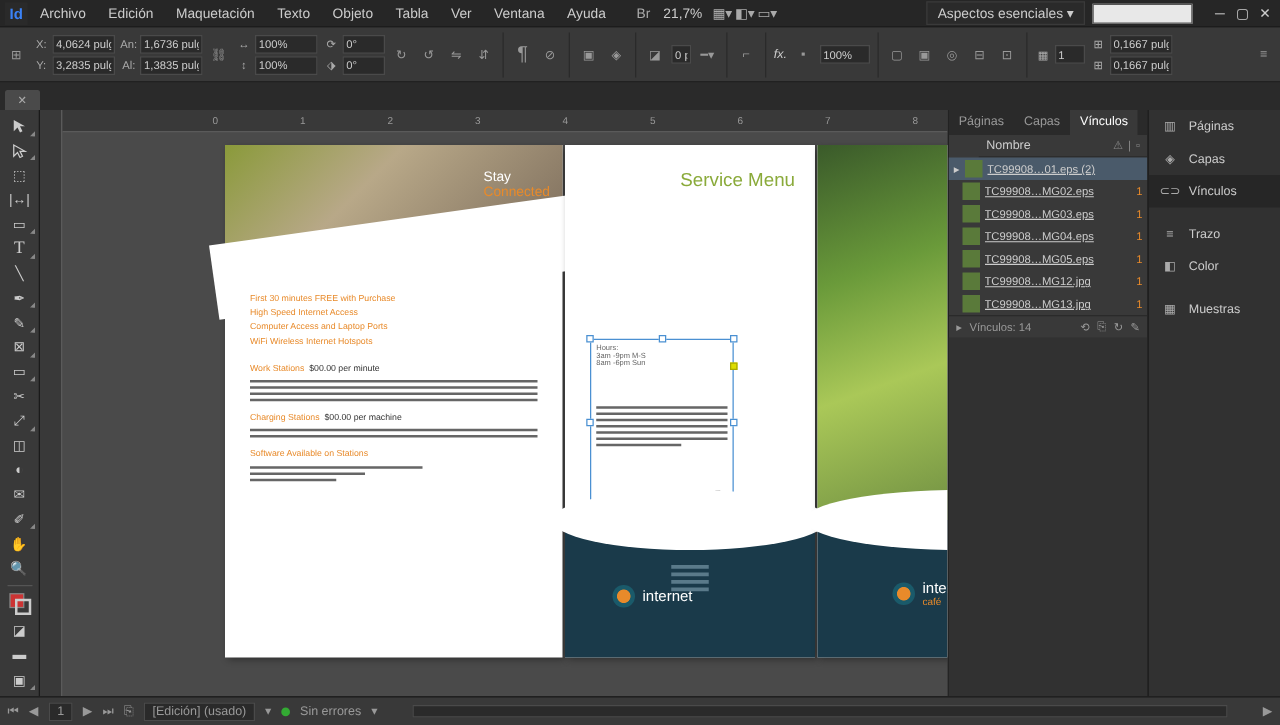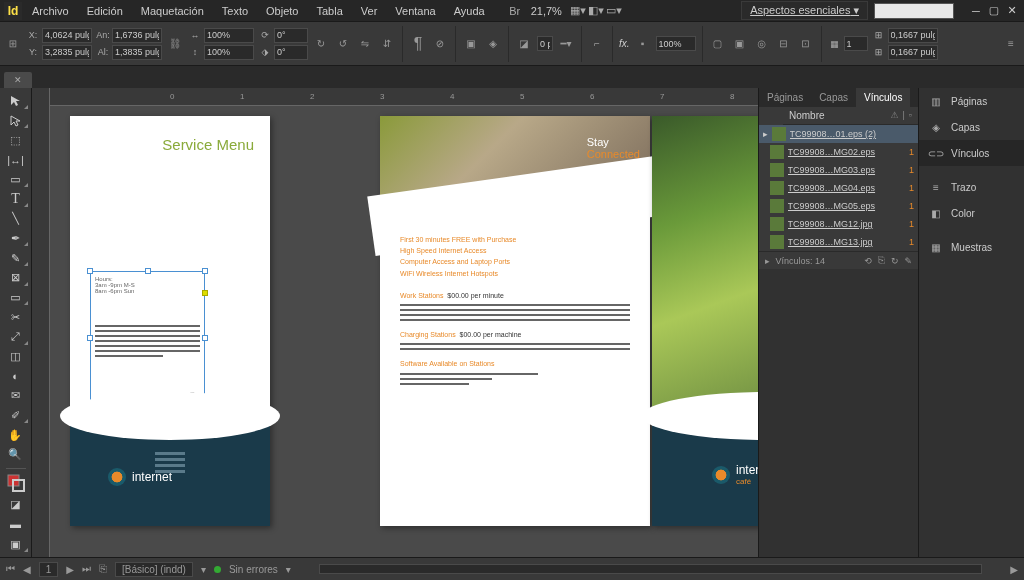--- a/index.html
+++ b/index.html
@@ -1,25 +1,25 @@
 <!DOCTYPE html>
 <html><head>
 <meta charset="utf-8">
 <style>
 * { margin:0; padding:0; box-sizing:border-box; font-family:"Segoe UI",Tahoma,sans-serif; }
 body { background:#262626; color:#ccc; font-size:11px; width:1024px; height:580px; overflow:hidden; position:relative; }
 .menubar { height:22px; background:#262626; display:flex; align-items:center; padding:0 4px; gap:2px; border-bottom:1px solid #1a1a1a; }
-.menubar .logo { width:18px; height:18px; background:#2a2a2a; display:flex; align-items:center; justify-content:center; font-weight:bold; color:#fde047; font-size:12px; }
+.menubar .logo { width:18px; height:18px; background:#2a2a2a; display:flex; align-items:center; justify-content:center; font-weight:bold; color:#3b82f6; font-size:12px; }
 .menubar .mi { padding:2px 8px; cursor:pointer; }
 .menubar .sep { width:10px; }
 .menubar .icongrp { display:flex; gap:4px; align-items:center; }
 .menubar .ic { width:16px; height:16px; display:flex; align-items:center; justify-content:center; color:#aaa; }
 .menubar .zoom { padding:0 6px; }
 .menubar .wspace { margin-left:auto; display:flex; align-items:center; gap:6px; }
-.menubar .dd { background:#2a2a2a; padding:2px 8px; border:1px solid #3a3a3a;text-decoration:underline; }
+.menubar .dd { background:#2a2a2a; padding:2px 8px; border:1px solid #3a3a3a; }
 .menubar .search { width:80px; height:16px; background:#e8e8e8; border:1px solid #555; }
 .winbtns { display:flex; gap:2px; margin-left:8px; }
 .winbtns .wb { width:16px; height:14px; display:flex; align-items:center; justify-content:center; }
 
 .controlbar { height:44px; background:#393939; border-bottom:1px solid #1a1a1a; display:flex; align-items:center; padding:0 4px; gap:4px; color:#ccc; font-size:10px; flex-wrap:wrap; }
 .field { display:flex; align-items:center; gap:2px; }
 .field .lbl { width:14px; height:12px; display:flex; align-items:center; justify-content:center; color:#aaa; font-size:9px; }
 .field input { width:50px; height:15px; background:#2a2a2a; border:1px solid #4a4a4a; color:#ccc; font-size:9px; padding:0 2px; }
 .cbgroup { display:flex; flex-direction:column; gap:2px; }
 .ctrl-ic { width:18px; height:18px; display:flex; align-items:center; justify-content:center; color:#999; border:1px solid transparent; }
@@ -286,20 +286,53 @@
         <div class="ruler-tick" style="left: 260px; top: 4px;">2</div>
         <div class="ruler-tick" style="left: 330px; top: 4px;">3</div>
         <div class="ruler-tick" style="left: 400px; top: 4px;">4</div>
         <div class="ruler-tick" style="left: 470px; top: 4px;">5</div>
         <div class="ruler-tick" style="left: 540px; top: 4px;">6</div>
         <div class="ruler-tick" style="left: 610px; top: 4px;">7</div>
         <div class="ruler-tick" style="left: 680px; top: 4px;">8</div>
       </div>
     <div class="pasteboard">
       <div class="spread">
+
+        <div class="page" style="margin-left:110px">
+          <div class="hero"></div>
+          <div class="hero-text">
+            <span>Stay</span><br><span class="o">Connected</span>
+          </div>
+          <div class="diag"></div>
+          <div class="svc-list">
+            <div>First 30 minutes FREE with Purchase</div>
+            <div>High Speed Internet Access</div>
+            <div>Computer Access and Laptop Ports</div>
+            <div>WiFi Wireless Internet Hotspots</div>
+            <br>
+            <div><span>Work Stations</span>&nbsp;&nbsp;<span class="blk">$00.00 per minute</span></div>
+            <div class="lines">
+                <div class="line"></div>
+                <div class="line"></div>
+                <div class="line"></div>
+                <div class="line"></div>
+              </div>
+            <div><span>Charging Stations</span>&nbsp;&nbsp;<span class="blk">$00.00 per machine</span></div>
+            <div class="lines">
+                <div class="line"></div>
+                <div class="line"></div>
+              </div>
+            <div>Software Available on Stations</div>
+            <div class="lines">
+                <div class="line" style="width:60%"></div>
+                <div class="line" style="width:40%"></div>
+                <div class="line" style="width:30%"></div>
+              </div>
+          </div>
+        </div>
 
         <div class="page" style="width:200px">
           <div class="p2-title">Service Menu</div>
           <div class="p2-frame">
             <div class="txt">
               <div>Hours:</div>
               <div>3am -9pm M-S</div>
               <div>8am -6pm Sun</div>
             </div>
             <div style="height:24px"></div>
@@ -328,53 +361,20 @@
             </div>
             <div class="menu-lines">
                 <div></div>
                 <div></div>
                 <div></div>
                 <div></div>
               </div>
           </div>
         </div>
 
-        <div class="page" style="margin-left:110px">
-          <div class="hero"></div>
-          <div class="hero-text">
-            <span>Stay</span><br><span class="o">Connected</span>
-          </div>
-          <div class="diag"></div>
-          <div class="svc-list">
-            <div>First 30 minutes FREE with Purchase</div>
-            <div>High Speed Internet Access</div>
-            <div>Computer Access and Laptop Ports</div>
-            <div>WiFi Wireless Internet Hotspots</div>
-            <br>
-            <div><span>Work Stations</span>&nbsp;&nbsp;<span class="blk">$00.00 per minute</span></div>
-            <div class="lines">
-                <div class="line"></div>
-                <div class="line"></div>
-                <div class="line"></div>
-                <div class="line"></div>
-              </div>
-            <div><span>Charging Stations</span>&nbsp;&nbsp;<span class="blk">$00.00 per machine</span></div>
-            <div class="lines">
-                <div class="line"></div>
-                <div class="line"></div>
-              </div>
-            <div>Software Available on Stations</div>
-            <div class="lines">
-                <div class="line" style="width:60%"></div>
-                <div class="line" style="width:40%"></div>
-                <div class="line" style="width:30%"></div>
-              </div>
-          </div>
-        </div>
-
         <div class="page" style="width:230px">
           <div class="p3-img"></div>
           <div class="wave" style="bottom:0">
             <div class="brand" style="left:60px">
               <div class="blogo"></div>
                 <div><span>internet</span><span class="sub">café</span></div>
             </div>
           </div>
         </div>
       </div>
@@ -481,20 +481,20 @@
   </div>
 </div>
 
 <div class="status">
   <span>⏮</span>
   <span>◀</span>
   <span class="fld">1</span>
   <span>▶</span>
   <span>⏭</span>
   <span>⎘</span>
-  <span class="fld">[Básico] (indd)</span>
+  <span class="fld">[Edición] (usado)</span>
   <span>▾</span>
   <span class="dot"></span>
   <span>Sin errores</span>
   <span>▾</span>
   <div class="scroll"></div>
   <span>▶</span>
 </div>
 
 </body></html>

